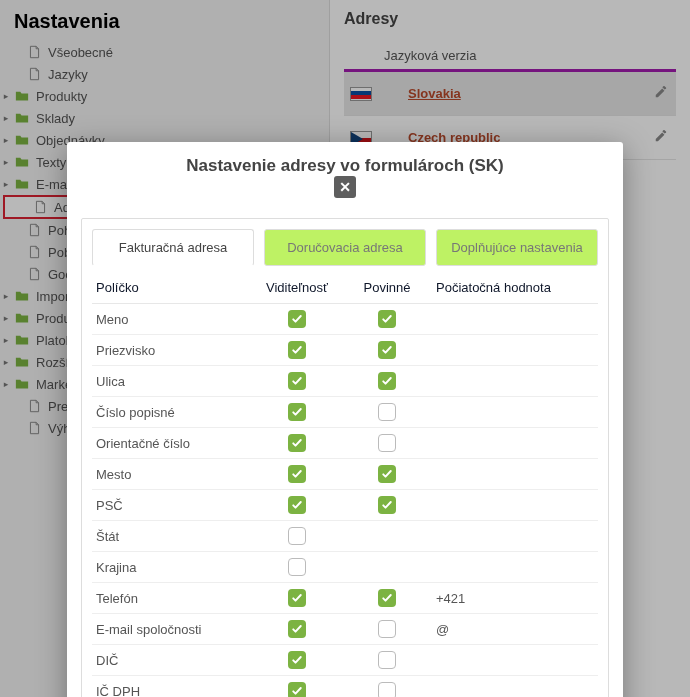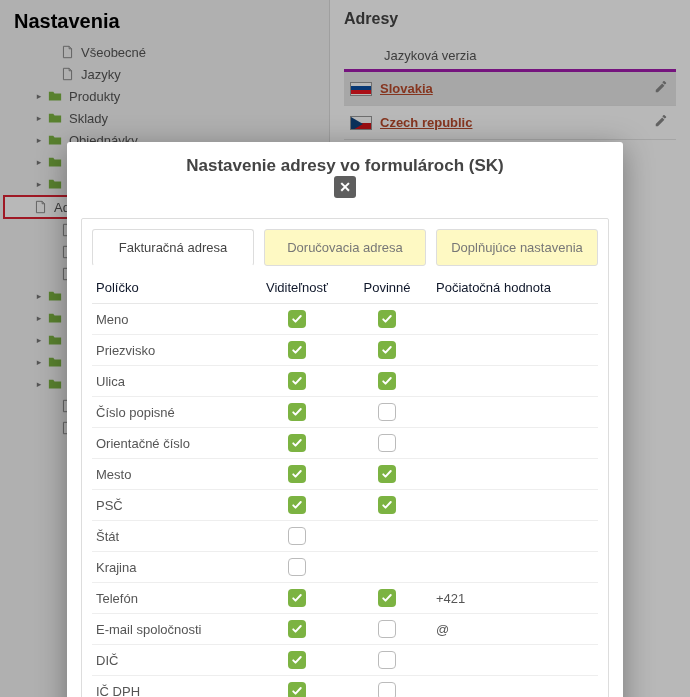--- a/index.html
+++ b/index.html
@@ -28,21 +28,20 @@
     margin: 6px 0 8px 14px;
     color: #000000;
   }
   .tree { list-style: none; margin: 0; padding: 0; }
   .tree li {
     display: flex;
     align-items: center;
     height: 22px;
     color: #555;
     white-space: nowrap;
-    margin-left: 33px;
   }
   .tree li .caret {
     width: 12px; text-align: center; color: #777; font-size: 9px;
   }
   .tree li .tree-icon {
     width: 16px; height: 16px;
     display: inline-flex; align-items: center; justify-content: center;
     margin: 0 6px 0 2px;
   }
   .tree li.indent .caret { margin-left: 12px; }
@@ -68,23 +67,24 @@
     margin: 6px 0 14px 0;
   }
   .main .langhead {
     color: #555;
     padding: 6px 4px 6px 40px;
     border-bottom: 3px solid #a21caf;
   }
   .main .langrow {
     display: flex;
     align-items: center;
-    height: 34px;
+    height: 44px;
     border-bottom: 1px solid #e5e5e5;
     padding-left: 6px;
+    gap: 28px;
   }
   .main .langrow.selected { background: #e8e8e8; }
   .main .langrow .flag {
     width: 22px; height: 14px; margin-right: 8px;
     border: 1px solid #999;
     position: relative;
     overflow: hidden;
   }
   .flag.sk::before, .flag.sk::after { content:""; position:absolute; left:0; right:0; height:33.33%; }
   .flag.sk { background:#fff; }
@@ -134,21 +134,21 @@
     border-radius: 2px;
     padding: 10px 10px 4px 10px;
   }
   .tabs {
     display: flex; gap: 10px; margin-bottom: 6px;
   }
   .tab {
     flex: 1;
     border: 1px solid #ddd;
     border-radius: 3px;
-    background: #fef9c3;
+    background: #bef264;
     color: #777;
     padding: 10px 0;
     text-align: center;
     cursor: pointer;
   }
   .tab.active {
     background: #fff;
     color: #444;
     border-bottom: 1px solid #fff;
     position: relative;

